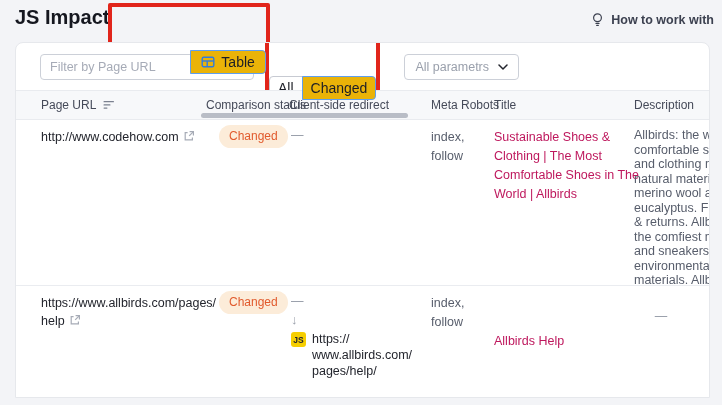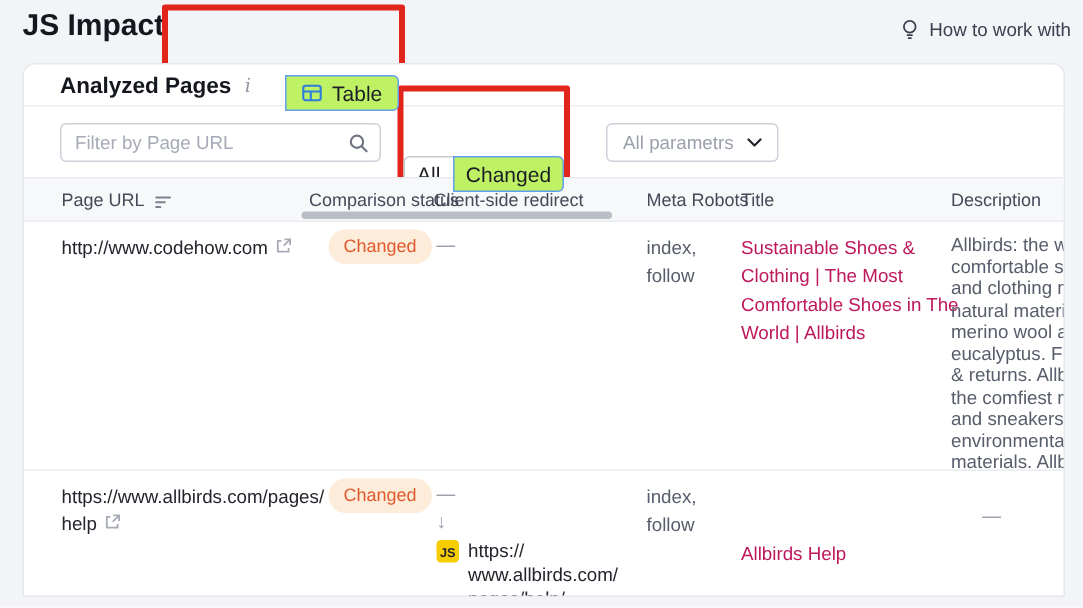--- a/index.html
+++ b/index.html
@@ -16,23 +16,23 @@
   .ann1 { position:absolute; left:108px; top:3px; }
   .segmented { display:flex; }
   .seg {
     display:flex; align-items:center; gap:6px; height:24px; padding:0 10px;
     background:#fff; border:1px solid #c7cad2; font-family:inherit;
     font-size:14px; color:#1c1e26; cursor:pointer;margin-top:43px;
   }
   .seg + .seg { margin-left:-1px; }
   .seg:first-child { border-radius:4px 0 0 4px; }
   .seg:last-child  { border-radius:0 4px 4px 0; }
-  .seg.selected { background:#bef264; border-color:#5f9fee; position:relative; z-index:1; }
+  .seg.selected { background:#eab308; border-color:#5f9fee; position:relative; z-index:1; }
   .help-link { position:absolute; right:8px; top:12px; display:flex;
-    align-items:center; gap:6px; font-size:12.5px; color:#3c4150; cursor:pointer; }
+    align-items:center; gap:6px; font-size:12.5px; color:#3c4150; cursor:pointer;font-weight:bold; }
   
   .card { position:absolute; left:15px; top:42px; width:695px; height:356px;
     background:#fff; border:1px solid #e6e8ec; border-radius:8px 8px 0 0; overflow:hidden; }
   .card-header { height:28px; border-bottom:1px solid #eceef2;
     display:flex; align-items:center; gap:9px; padding:2px 24px 0; }
   .card-header h2 { margin:0; font-size:15px; color:#15171f; }
   .info { color:#9298a4; font-family:"DejaVu Serif", serif; font-style:italic;
     font-size:13px; cursor:pointer; }
   
   .filter-row { height:47px; display:flex; align-items:center; padding:0 24px; }
@@ -45,21 +45,21 @@
   .ann2 { margin-left:11px; }
   .seg2 { height:24px; padding:0 8px; }
   .dropdown { margin-left:24px; display:flex; align-items:center; gap:9px;
     height:26px; padding:0 10px; background:#fff; border:1px solid #ccd0d8;
     border-radius:4px; font-family:inherit; font-size:12.5px; color:#9aa0ac; cursor:pointer; }
   
   .thead { position:relative; height:30px; background:#f7f8fa;
     border-top:1px solid #e9ebef; border-bottom:1px solid #e9ebef;
     font-size:12px; color:#454a59; }
   .th { position:absolute; top:7px; white-space:nowrap; }
-  .th-url   { left:25px; display:flex; align-items:flex-end; gap:7px; }
+  .th-url   { left:25px; display:flex; align-items:center; gap:7px; }
   .th-cs    { left:190px; }
   .th-redir { left:273px; }
   .th-meta  { left:415px; }
   .th-title { left:478px; }
   .th-desc  { left:618px; }
   .hscroll { position:absolute; left:185px; top:22px; width:207px; height:5px;
     border-radius:3px; background:#b9bdc6; cursor:grab; }
   .row { position:relative; border-bottom:1px solid #eaecf0; }
   .row1 { height:166px; }
   .row2 { height:90px; border-bottom:none; }
@@ -121,24 +121,20 @@
     <svg width="15" height="15" viewBox="0 0 15 15" fill="none" stroke="#3c4150" stroke-width="1.2" stroke-linecap="round">
         <circle cx="7.5" cy="5.8" r="3.9"></circle>
         <line x1="6" y1="11.4" x2="9" y2="11.4"></line>
         <line x1="6.7" y1="13.4" x2="8.3" y2="13.4"></line>
       </svg>
   </span>
   <span>How to work with</span>
 </div>
 
 <section class="card">
-  <div class="card-header">
-    <h2>Analyzed Pages</h2>
-    <span class="info">i</span>
-  </div>
 
   <div class="filter-row">
     <div class="search-box">
       <input value="" placeholder="Filter by Page URL" style="">
       <span class="search-btn">
         <svg width="14" height="15" viewBox="0 0 14 15">
             <circle cx="6" cy="6.5" r="4.1" fill="none" stroke="#6f7582" stroke-width="1.4"></circle>
             <line x1="9.2" y1="9.7" x2="12.4" y2="12.9" stroke="#6f7582" stroke-width="1.4" stroke-linecap="round"></line>
           </svg>
       </span>

